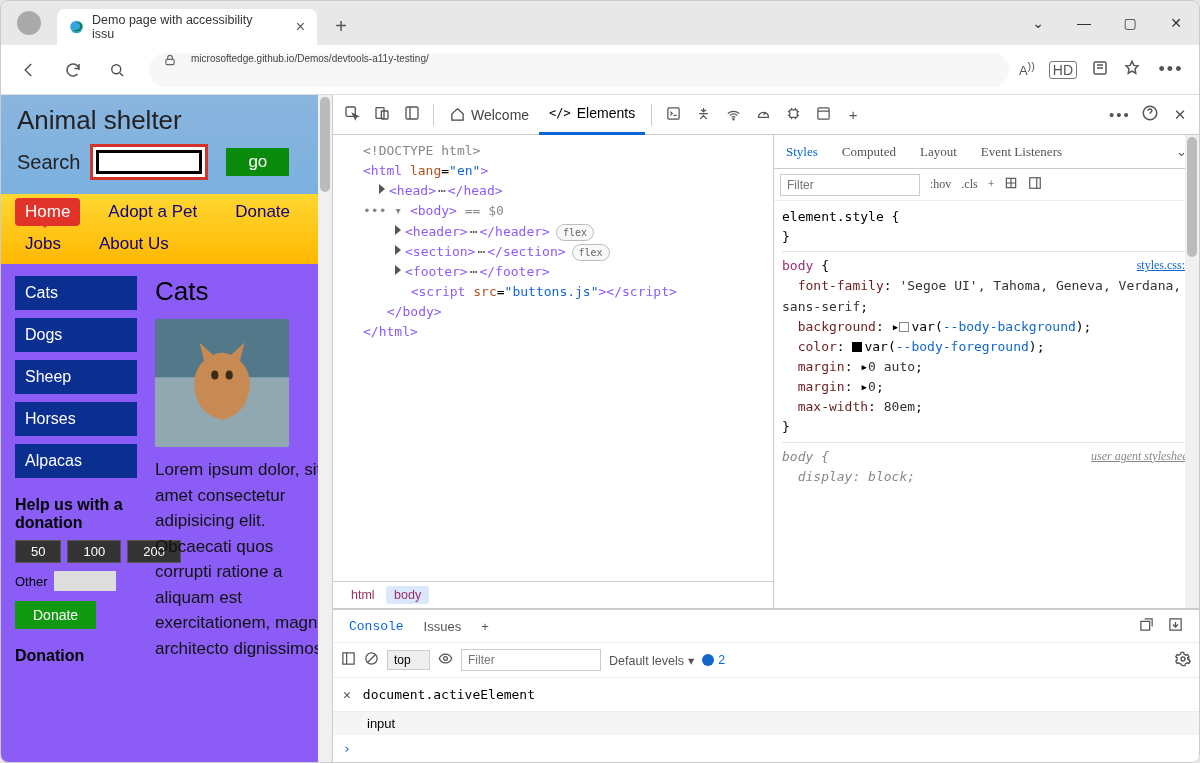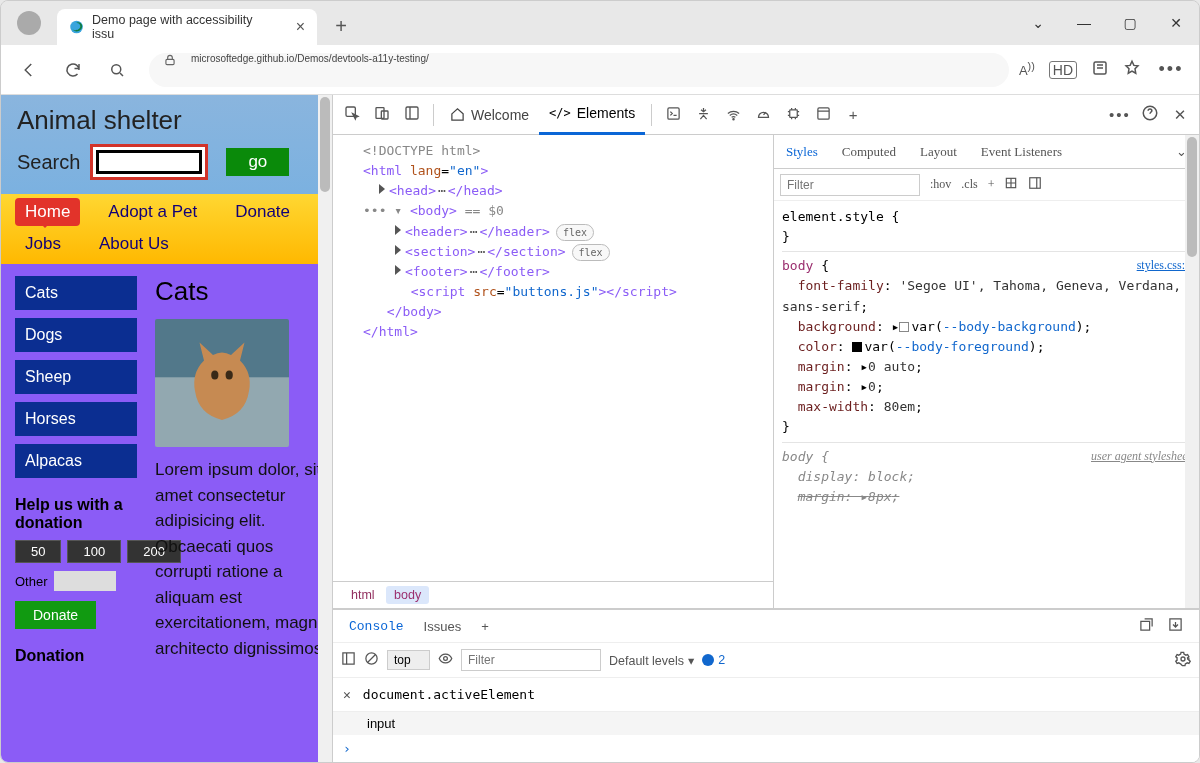--- a/index.html
+++ b/index.html
@@ -345,21 +345,20 @@
             <div>&nbsp;&nbsp;<span class="prop">font-family</span>: <span class="cssval">'Segoe UI', Tahoma, Geneva, Verdana, sans-serif</span>;</div>
             <div>&nbsp;&nbsp;<span class="prop">background</span>: ▸<span class="swb"></span>var(<span class="varc">--body-background</span>);</div>
             <div>&nbsp;&nbsp;<span class="prop">color</span>: <span class="swk"></span>var(<span class="varc">--body-foreground</span>);</div>
             <div>&nbsp;&nbsp;<span class="prop">margin</span>: ▸<span class="cssval">0 auto</span>;</div>
             <div>&nbsp;&nbsp;<span class="prop">margin</span>: ▸<span class="cssval">0</span>;</div>
             <div>&nbsp;&nbsp;<span class="prop">max-width</span>: <span class="cssval">80em</span>;</div>
             <div>}</div>
             </div>
             <div><span class="link ua">user agent stylesheet</span><span class="sel ua">body</span> <span class="ua">{</span></div>
             <div class="ua">&nbsp;&nbsp;display: <span>block</span>;</div>
-            <div class="ua">&nbsp;&nbsp;<span class="striket">margin: ▸<span>8px</span>;</span></div>
           </div>
           <div class="stscroll">
               <div class="thumb"></div>
             </div>
         </div>
       </div>
 
       <div class="drawer">
         <div class="dr-tabs">
           <div class="active">Console</div>

